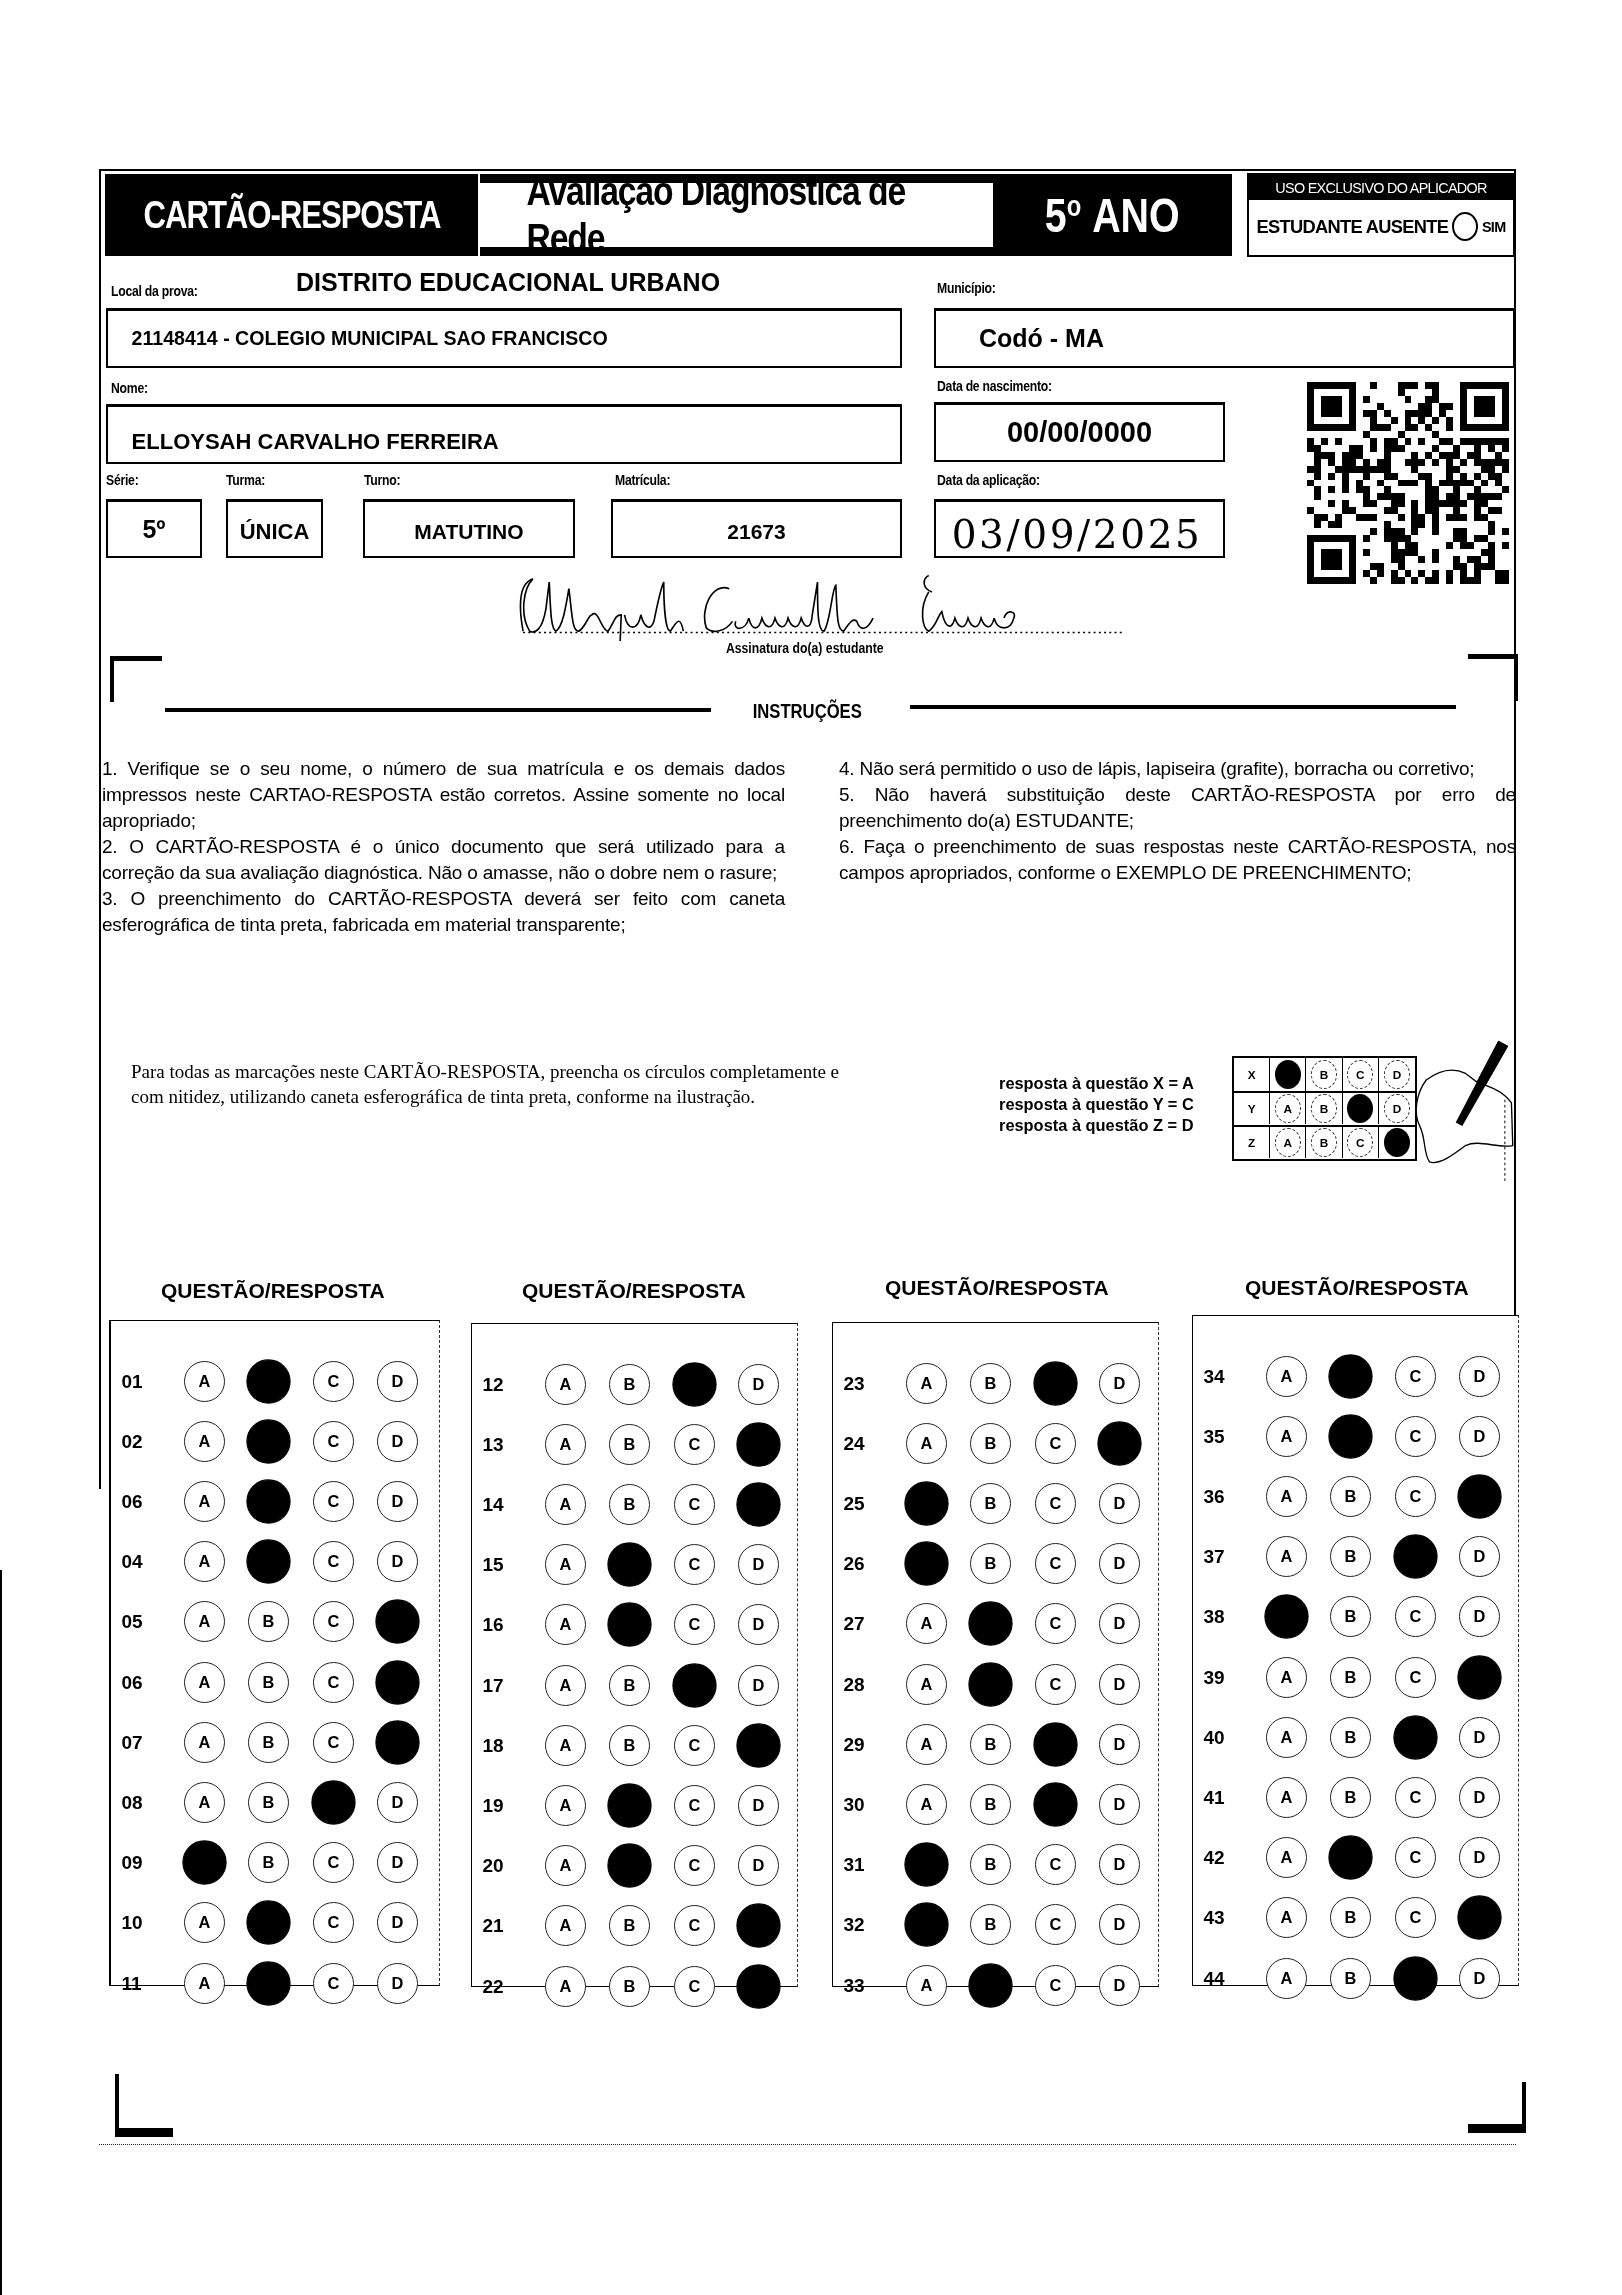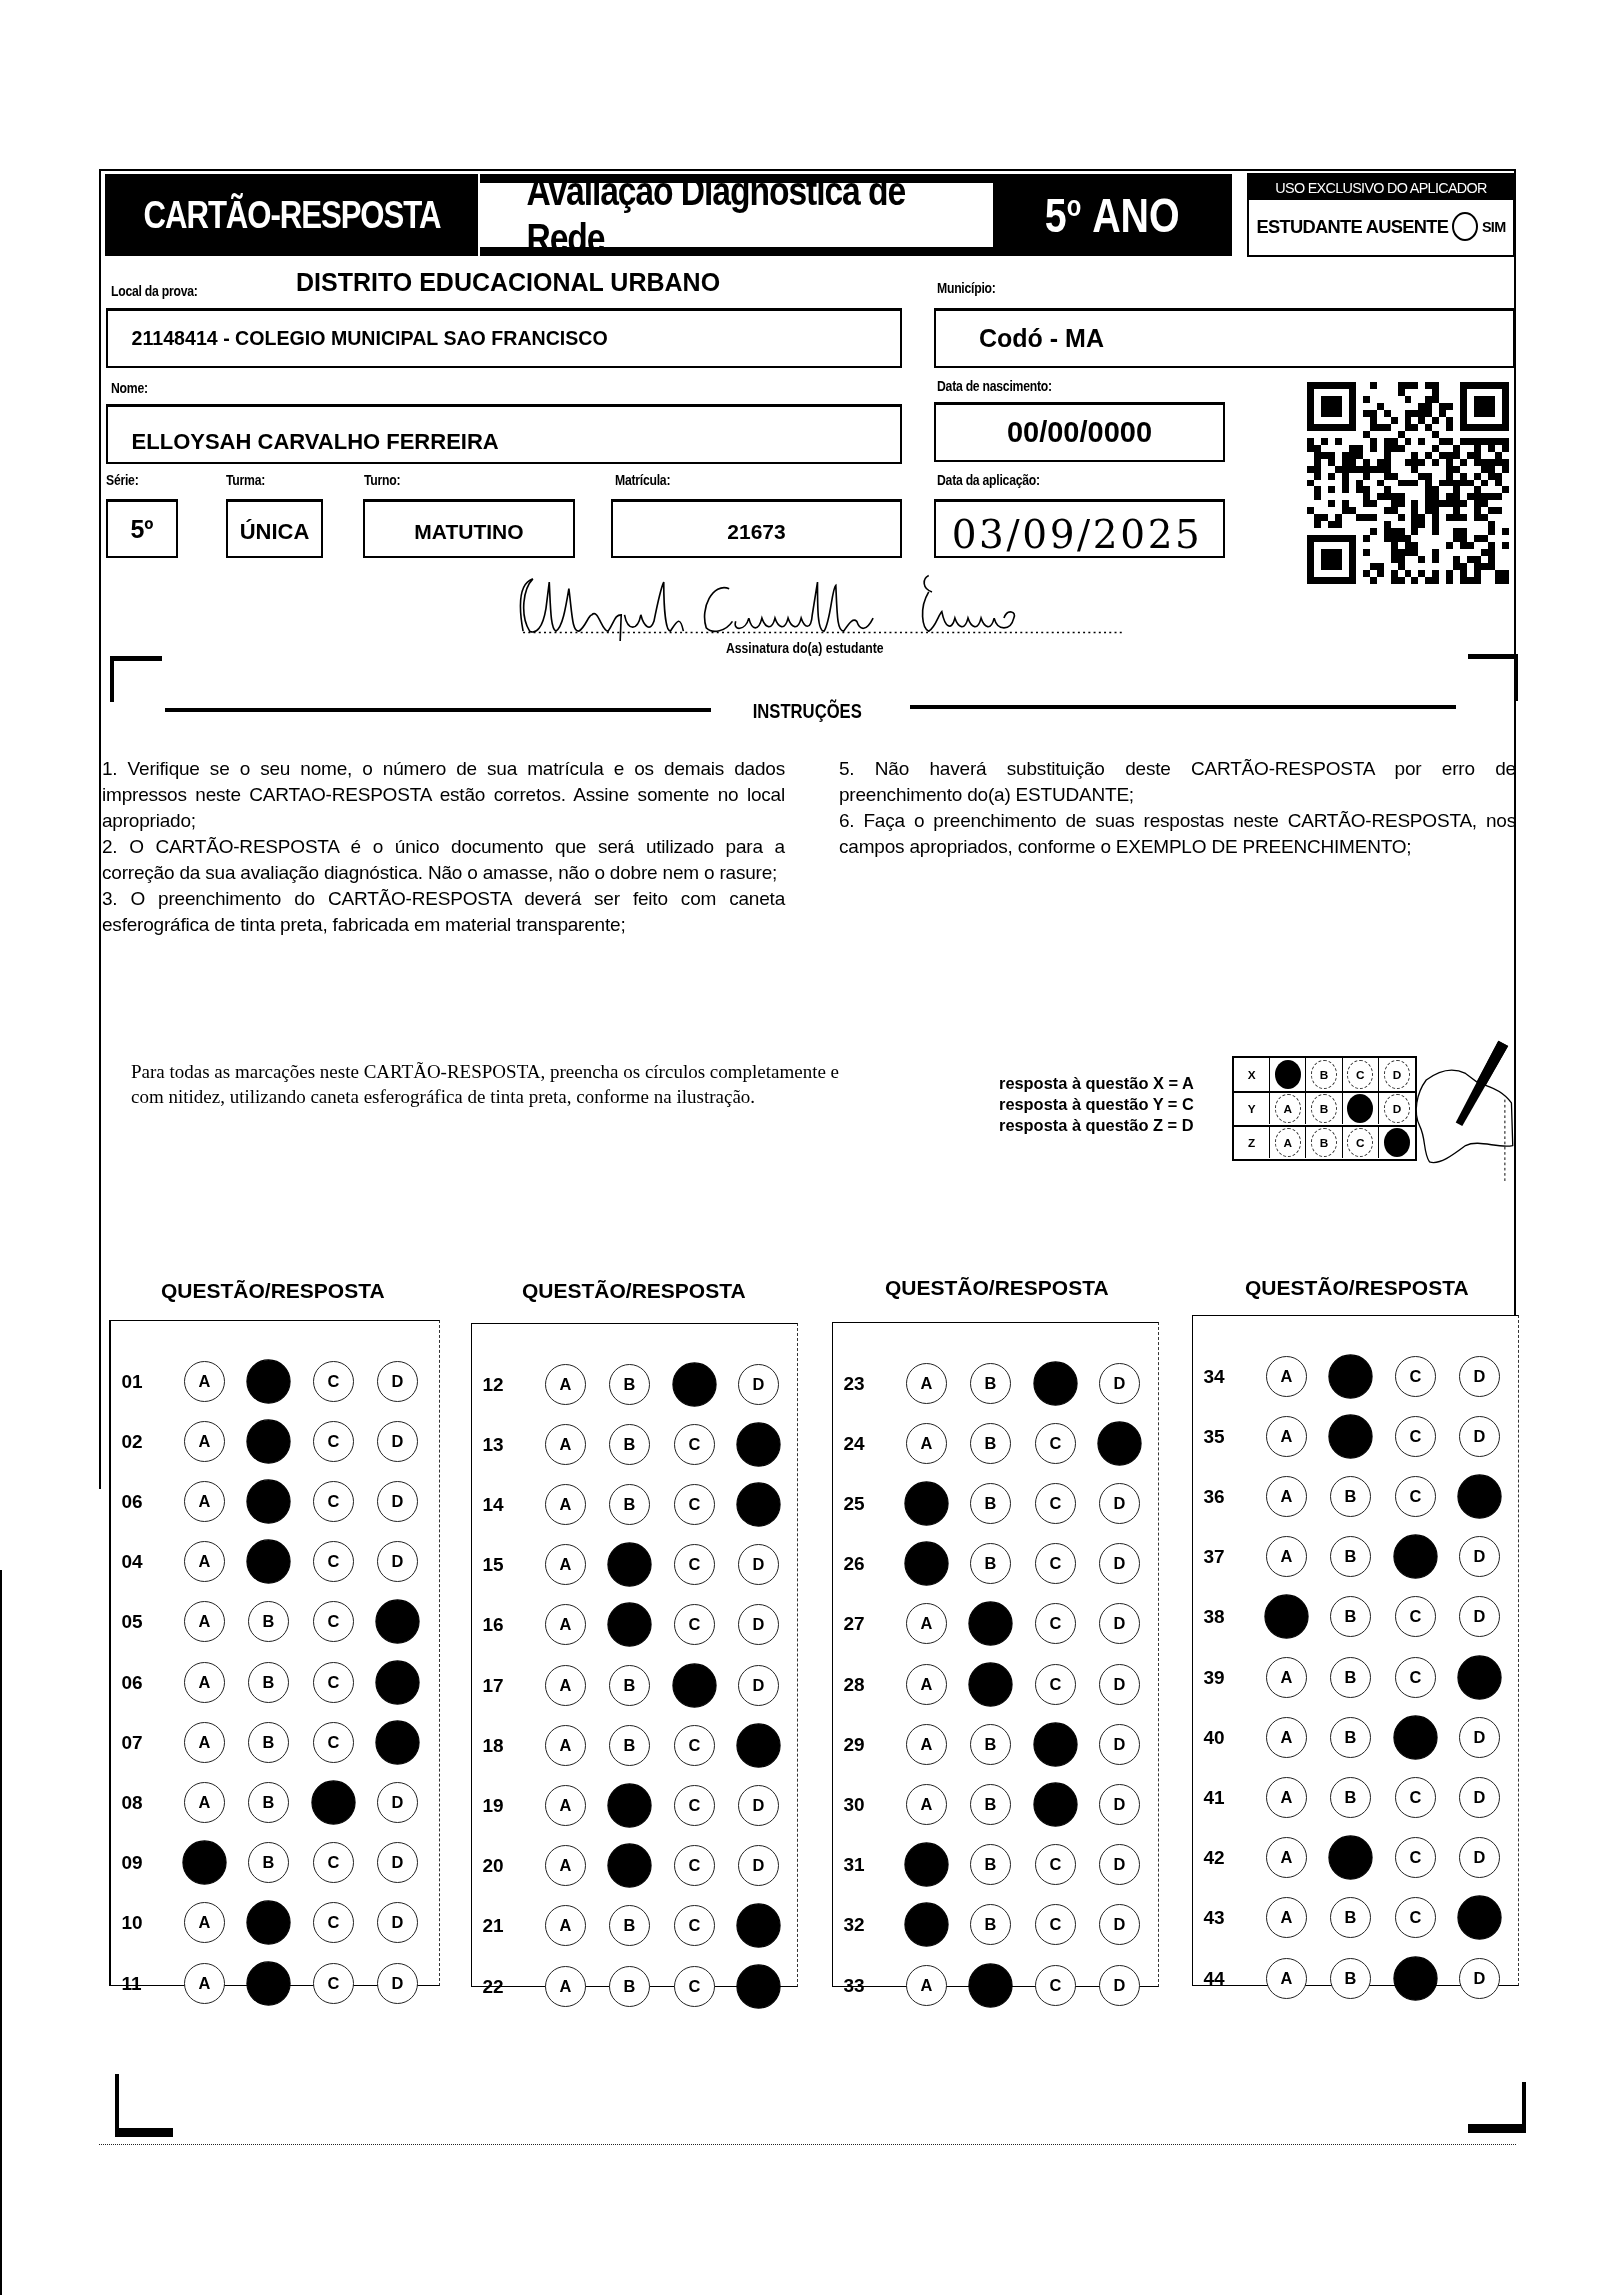--- a/index.html
+++ b/index.html
@@ -36,21 +36,21 @@
   #municipio-field { left: 934px; top: 308px; width: 581px; height: 60px; font-size: 25px; padding-left: 43px; }
   #nome-label { left: 111px; top: 380px; }
   #nome-field { left: 106px; top: 404px; width: 796px; height: 60px; font-size: 22px; padding-left: 23.6px; padding-top: 14.4px; }
   #nasc-label { left: 937px; top: 378px; }
   #nasc-field { left: 934px; top: 402px; width: 291px; height: 60px; font-size: 29px; justify-content:center; }
   #serie-label { left: 106px; top: 472px; }
   #turma-label { left: 226px; top: 472px; }
   #turno-label { left: 364px; top: 472px; }
   #matr-label { left: 615px; top: 472px; }
   #aplic-label { left: 937px; top: 472px; }
-  #serie-field { left: 106px; top: 499px; width: 72px; height: 59px; font-size: 25px; justify-content:center; }
+  #serie-field { left: 106px; top: 499px; width: 96px; height: 59px; font-size: 25px; justify-content:center; }
   #turma-field { left: 226px; top: 499px; width: 97px; height: 59px; font-size: 22px; justify-content:center; padding-top:6.5px; }
   #turno-field { left: 363px; top: 499px; width: 212px; height: 59px; font-size: 21px; justify-content:center; padding-top:6.5px; }
   #matr-field { left: 611px; top: 499px; width: 291px; height: 59px; font-size: 21px; justify-content:center; padding-top:6.5px; }
   #aplic-field { left: 934px; top: 499px; width: 291px; height: 59px; font-family:"DejaVu Serif", serif; font-weight:normal; font-size: 39px; padding-left: 15.7px; padding-top: 11.8px; letter-spacing: 2.6px; }
 
   
   #qr { left: 1307px; top: 382px; width: 202px; height: 202px; }
 
   
   #signature { left: 510px; top: 569px; width: 615px; height: 72px; }
@@ -476,20 +476,21 @@
 <div id="instr-line-l" class="abs"></div>
 <div id="instr-title" class="abs"><span>INSTRUÇÕES</span></div>
 <div id="instr-line-r" class="abs"></div>
 
 <div id="instr-left" class="abs instr-col">
   <p>1. Verifique se o seu nome, o número de sua matrícula e os demais dados impressos neste CARTAO-RESPOSTA estão corretos. Assine somente no local apropriado;</p>
   <p>2. O CARTÃO-RESPOSTA é o único documento que será utilizado para a correção da sua avaliação diagnóstica. Não o amasse, não o dobre nem o rasure;</p>
   <p>3. O preenchimento do CARTÃO-RESPOSTA deverá ser feito com caneta esferográfica de tinta preta, fabricada em material transparente;</p>
 </div>
 <div id="instr-right" class="abs instr-col">
+  <p>4. Não será permitido o uso de lápis, lapiseira (grafite), borracha ou corretivo;</p>
   <p>5. Não haverá substituição deste CARTÃO-RESPOSTA por erro de preenchimento do(a) ESTUDANTE;</p>
   <p>6. Faça o preenchimento de suas respostas neste CARTÃO-RESPOSTA, nos campos apropriados, conforme o EXEMPLO DE PREENCHIMENTO;</p>
 </div>
 
 <div id="example-text" class="abs">Para todas as marcações neste CARTÃO-RESPOSTA, preencha os círculos completamente e com nitidez, utilizando caneta esferográfica de tinta preta, conforme na ilustração.</div>
 <div id="example-legend" class="abs">
   <div>resposta à questão X = A</div>
   <div>resposta à questão Y = C</div>
   <div>resposta à questão Z = D</div>
 </div>

